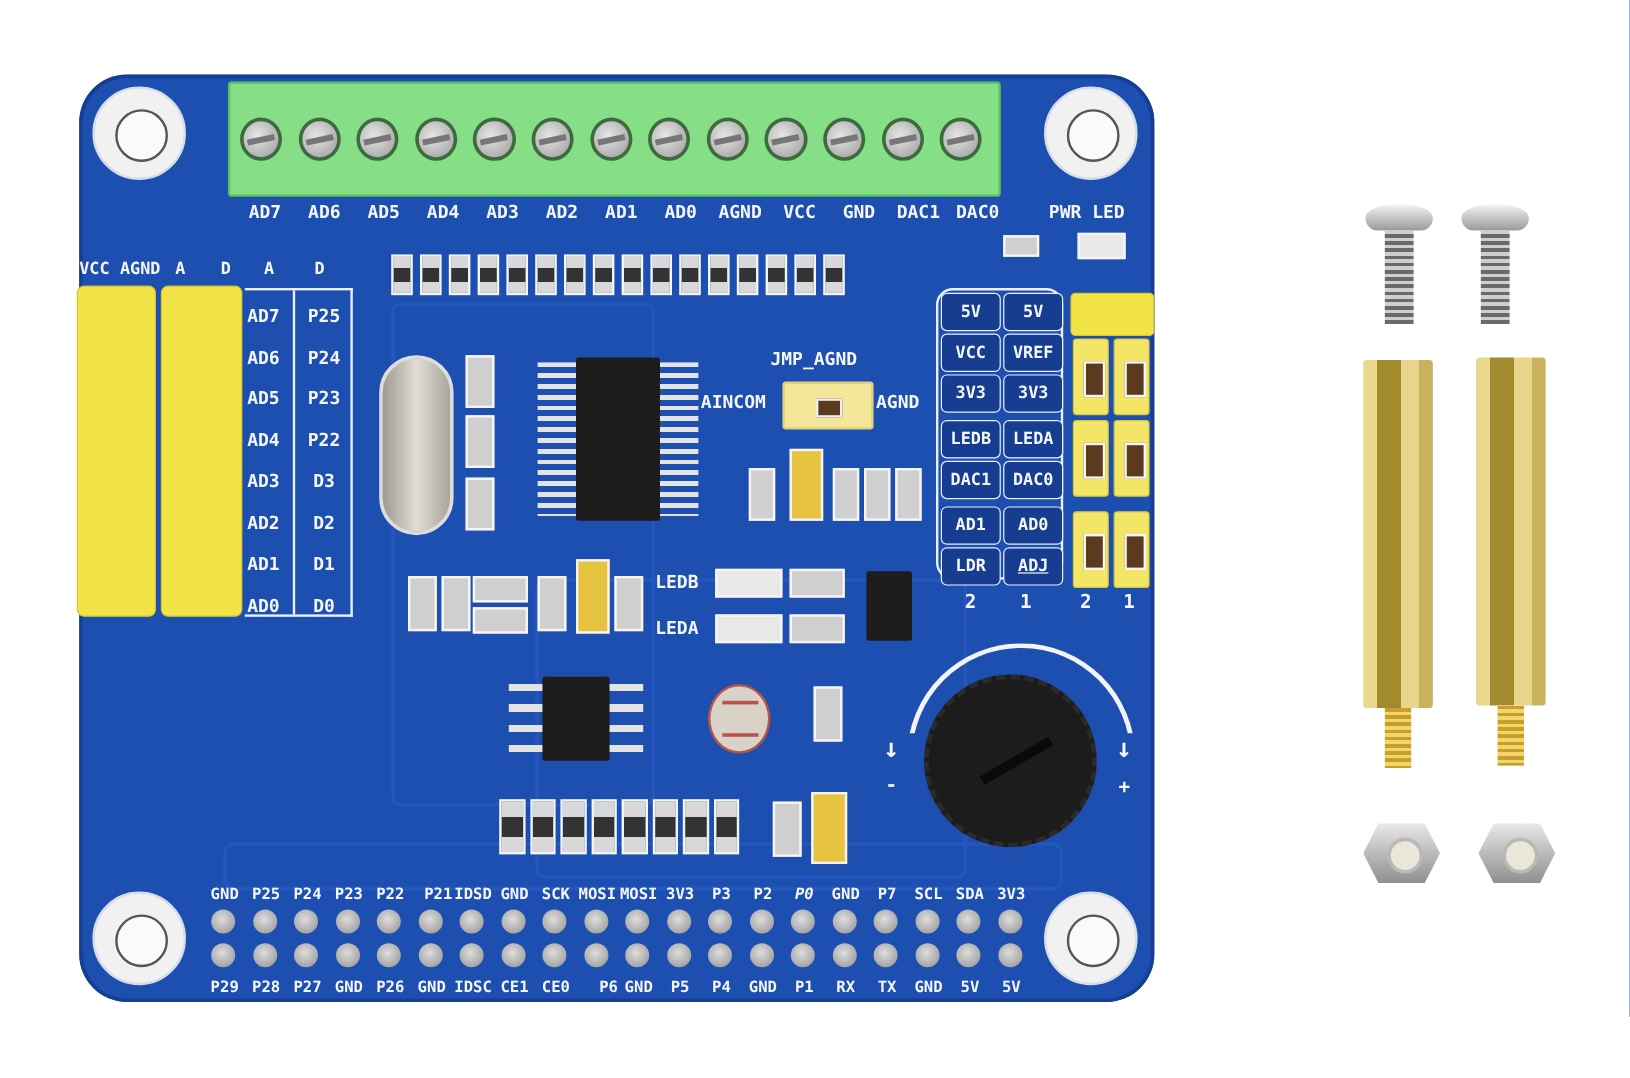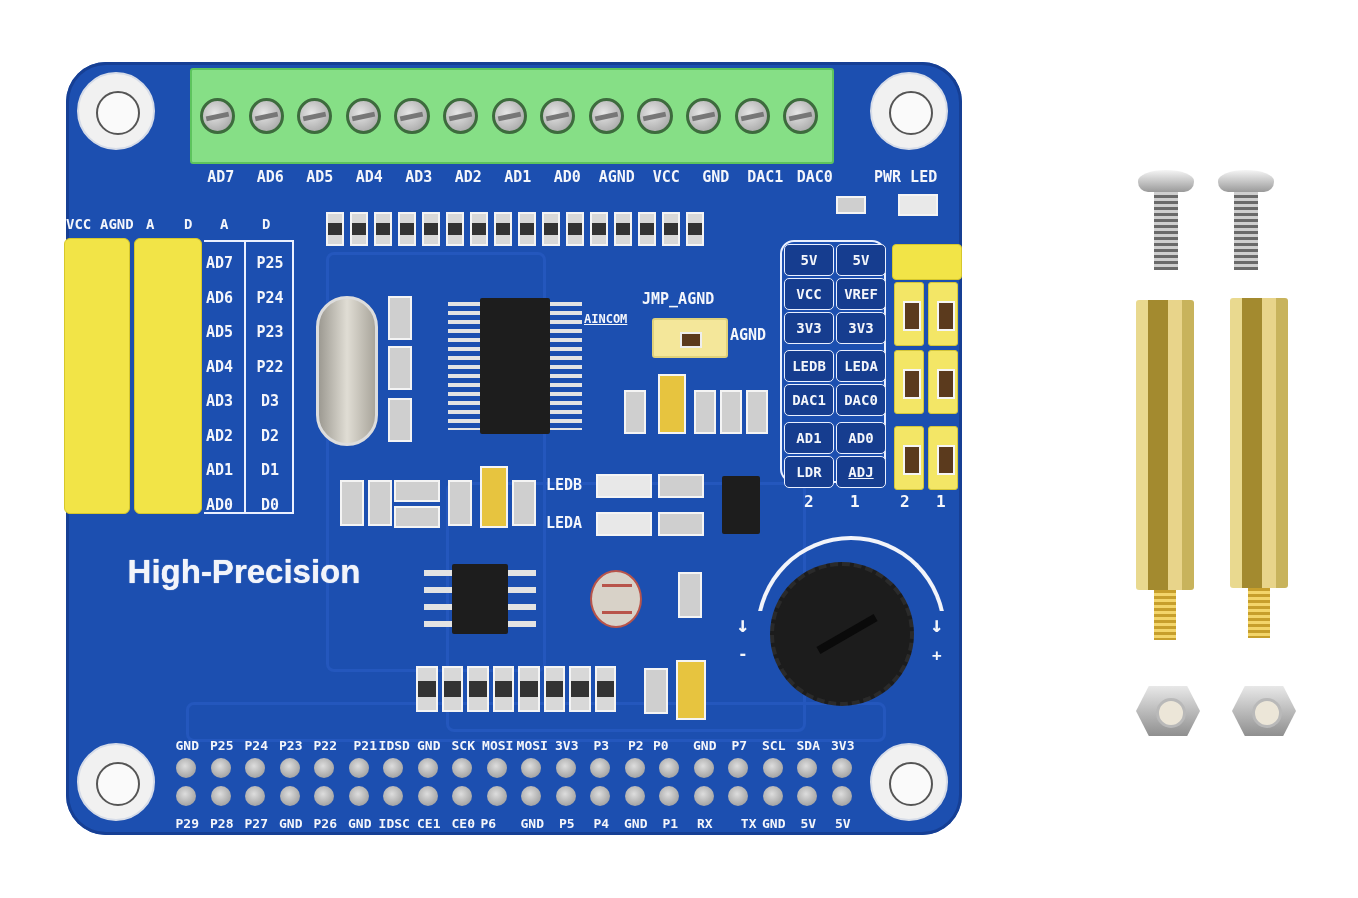--- a/index.html
+++ b/index.html
@@ -138,21 +138,21 @@
 <div class="abs" style="left:316px;top:296px;width:62px;height:150px;border-radius:31px;background:linear-gradient(90deg,#9d9a92,#e0ddd4,#a9a59b);border:3px solid #ddd;"></div>
 <div class="smd" style="left:388px;top:296px;width:24px;height:44px;"></div>
 <div class="smd" style="left:388px;top:346px;width:24px;height:44px;"></div>
 <div class="smd" style="left:388px;top:398px;width:24px;height:44px;"></div>
 
 <div class="chip" style="left:480px;top:298px;width:70px;height:136px;"></div>
 <div class="abs" style="left:448px;top:302px;width:32px;height:128px;background:repeating-linear-gradient(#e3e3e3 0 4px, transparent 4px 9px);"></div>
 <div class="abs" style="left:550px;top:302px;width:32px;height:128px;background:repeating-linear-gradient(#e3e3e3 0 4px, transparent 4px 9px);"></div>
 
 <div class="abs silk" style="left:642px;top:290px;font-size:15px;">JMP_AGND</div>
-<div class="abs silk" style="left:584px;top:312px;font-size:12px;text-decoration:underline;">AINCOM</div>
+<div class="abs silk" style="left:584px;top:326px;font-size:15px;">AINCOM</div>
 <div class="abs silk" style="left:730px;top:326px;font-size:15px;">AGND</div>
 <div class="abs" style="left:652px;top:318px;width:76px;height:40px;background:#f4e79a;border:2px solid #e0d27a;border-radius:3px;">
   <div class="abs" style="left:26px;top:12px;width:22px;height:16px;background:#5b3a1d;border:2px solid #eee;"></div>
 </div>
 
 <div class="smd" style="left:658px;top:374px;width:28px;height:60px;background:#e7c43f;"></div>
 <div class="smd" style="left:624px;top:390px;width:22px;height:44px;"></div>
 <div class="smd" style="left:694px;top:390px;width:22px;height:44px;"></div>
 <div class="smd" style="left:720px;top:390px;width:22px;height:44px;"></div>
 <div class="smd" style="left:746px;top:390px;width:22px;height:44px;"></div>
@@ -197,21 +197,20 @@
 
 <div class="abs header-yellow" style="left:892px;top:244px;width:70px;height:36px;border-radius:4px;"></div>
 <div class="jumper" style="left:894px;top:282px;"></div>
 <div class="jumper" style="left:928px;top:282px;"></div>
 <div class="jumper" style="left:894px;top:350px;"></div>
 <div class="jumper" style="left:928px;top:350px;"></div>
 <div class="jumper" style="left:894px;top:426px;"></div>
 <div class="jumper" style="left:928px;top:426px;"></div>
 
 <div class="abs title-text" style="left:96px;top:550px;width:296px;">
-  <div>High-Precision</div>
 </div>
 
 <div class="chip" style="left:452px;top:564px;width:56px;height:70px;"></div>
 <div class="abs" style="left:424px;top:570px;width:28px;height:58px;background:repeating-linear-gradient(#e3e3e3 0 6px, transparent 6px 17px);"></div>
 <div class="abs" style="left:508px;top:570px;width:28px;height:58px;background:repeating-linear-gradient(#e3e3e3 0 6px, transparent 6px 17px);"></div>
 
 <div class="abs" style="left:590px;top:570px;width:52px;height:58px;border-radius:50%;background:#d8d2c8;border:2px solid #b8544a;">
   <div class="abs" style="left:10px;top:12px;width:30px;height:30px;border-top:3px solid #b8544a;border-bottom:3px solid #b8544a;"></div>
 </div>
 <div class="smd" style="left:678px;top:572px;width:24px;height:46px;"></div>
@@ -246,21 +245,21 @@
   <span style="width:34.5px;text-align:center;">P22</span>
   <span style="width:34.5px;text-align:right;">P21</span>
   <span style="width:34.5px;text-align:center;">IDSD</span>
   <span style="width:34.5px;text-align:center;">GND</span>
   <span style="width:34.5px;text-align:center;">SCK</span>
   <span style="width:34.5px;text-align:center;">MOSI</span>
   <span style="width:34.5px;text-align:center;">MOSI</span>
   <span style="width:34.5px;text-align:center;">3V3</span>
   <span style="width:34.5px;text-align:center;">P3</span>
   <span style="width:34.5px;text-align:center;">P2</span>
-  <span style="width:34.5px;">P0</span>
+  <span style="width:34.5px;text-align:center;font-style:italic;">P0</span>
   <span style="width:34.5px;text-align:center;">GND</span>
   <span style="width:34.5px;text-align:center;">P7</span>
   <span style="width:34.5px;text-align:center;">SCL</span>
   <span style="width:34.5px;text-align:center;">SDA</span>
   <span style="width:34.5px;text-align:center;">3V3</span>
 </div>
 
 <div class="abs" style="left:176px;top:758px;width:690px;height:56px;display:grid;grid-template-columns:repeat(20,34.5px);grid-template-rows:28px 28px;">
   <div class="gpio-pin" style="position:relative;"></div>
     <div class="gpio-pin" style="position:relative;"></div>
@@ -307,28 +306,28 @@
 <div class="abs silk" style="left:170px;top:816px;font-size:13px;display:flex;">
   <span style="width:34.5px;text-align:center;">P29</span>
   <span style="width:34.5px;text-align:center;">P28</span>
   <span style="width:34.5px;text-align:center;">P27</span>
   <span style="width:34.5px;text-align:center;">GND</span>
   <span style="width:34.5px;text-align:center;">P26</span>
   <span style="width:34.5px;text-align:center;">GND</span>
   <span style="width:34.5px;text-align:center;">IDSC</span>
   <span style="width:34.5px;text-align:center;">CE1</span>
   <span style="width:34.5px;text-align:center;">CE0</span>
-  <span style="width:34.5px;text-align:left;">P6</span>
+  <span style="width:34.5px;text-align:right;">P6</span>
   <span style="width:34.5px;text-align:center;">GND</span>
   <span style="width:34.5px;text-align:center;">P5</span>
   <span style="width:34.5px;text-align:center;">P4</span>
   <span style="width:34.5px;text-align:center;">GND</span>
   <span style="width:34.5px;text-align:center;">P1</span>
   <span style="width:34.5px;text-align:center;">RX</span>
-  <span style="width:34.5px;text-align:right;">TX</span>
+  <span style="width:34.5px;text-align:center;">TX</span>
   <span style="width:34.5px;text-align:center;">GND</span>
   <span style="width:34.5px;text-align:center;">5V</span>
   <span style="width:34.5px;text-align:center;">5V</span>
 </div>
 
 <div class="screw-head" style="left:1138px;top:170px;"></div>
 <div class="screw-thread" style="left:1154px;top:192px;"></div>
 <div class="screw-head" style="left:1218px;top:170px;"></div>
 <div class="screw-thread" style="left:1234px;top:192px;"></div>
 

